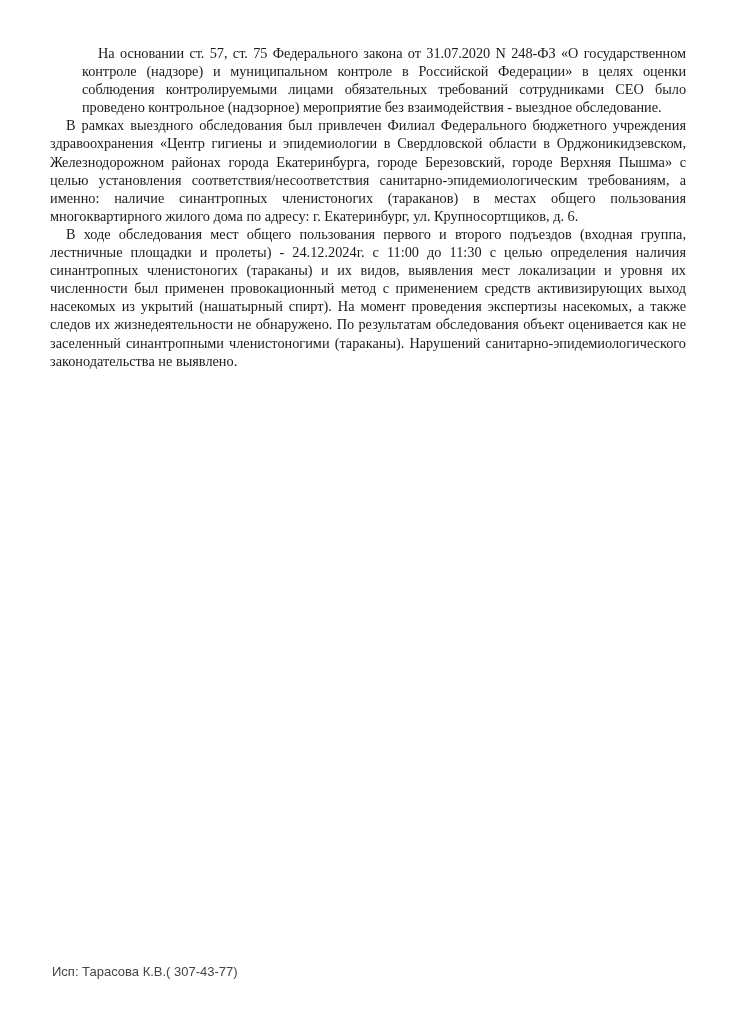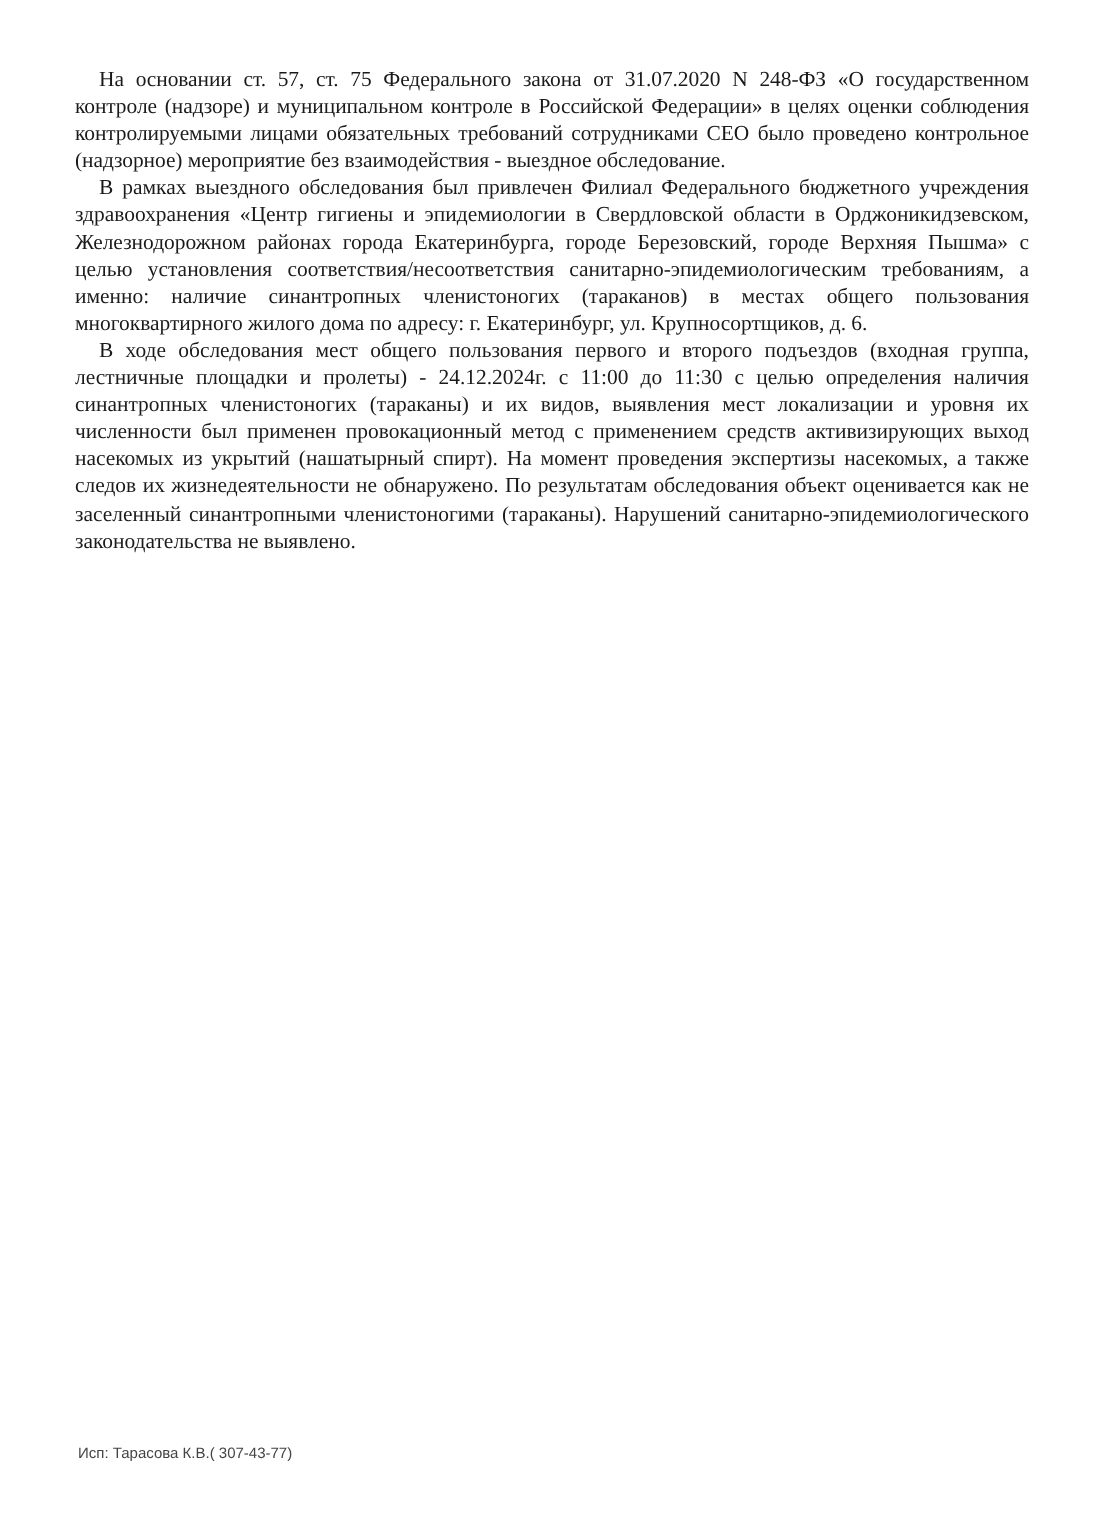--- a/index.html
+++ b/index.html
@@ -28,21 +28,21 @@
       top: 44px;
       width: 636px;
       font-size: 14.3px;
       line-height: 18.1px;
     }
     .para {
       margin: 0;
       text-indent: 16px;
       text-align: justify;
     }
-    .para.p1 { letter-spacing: -0.05px; }
+    .para.p1 { letter-spacing: -0.05px; margin-left: 32px; }
     .sig-block {
       position: absolute;
       left: 50px;
       top: 416px;
       width: 640px;
       height: 60px;
       font-size: 14.3px;
       line-height: 18.5px;
     }
     .sig-title {
@@ -63,21 +63,21 @@
       position: absolute;
       left: 545px;
       top: 18px;
       white-space: nowrap;
     }
     .executor {
       position: absolute;
       left: 52px;
       top: 964px;
       font-family: "Liberation Sans", "DejaVu Sans", sans-serif;
-      font-size: 10px;
+      font-size: 13px;
       color: #444;
       white-space: nowrap;
     }
   </style>
 </head>
 <body>
 
 <div class="page">
 
   <div class="body-text">

